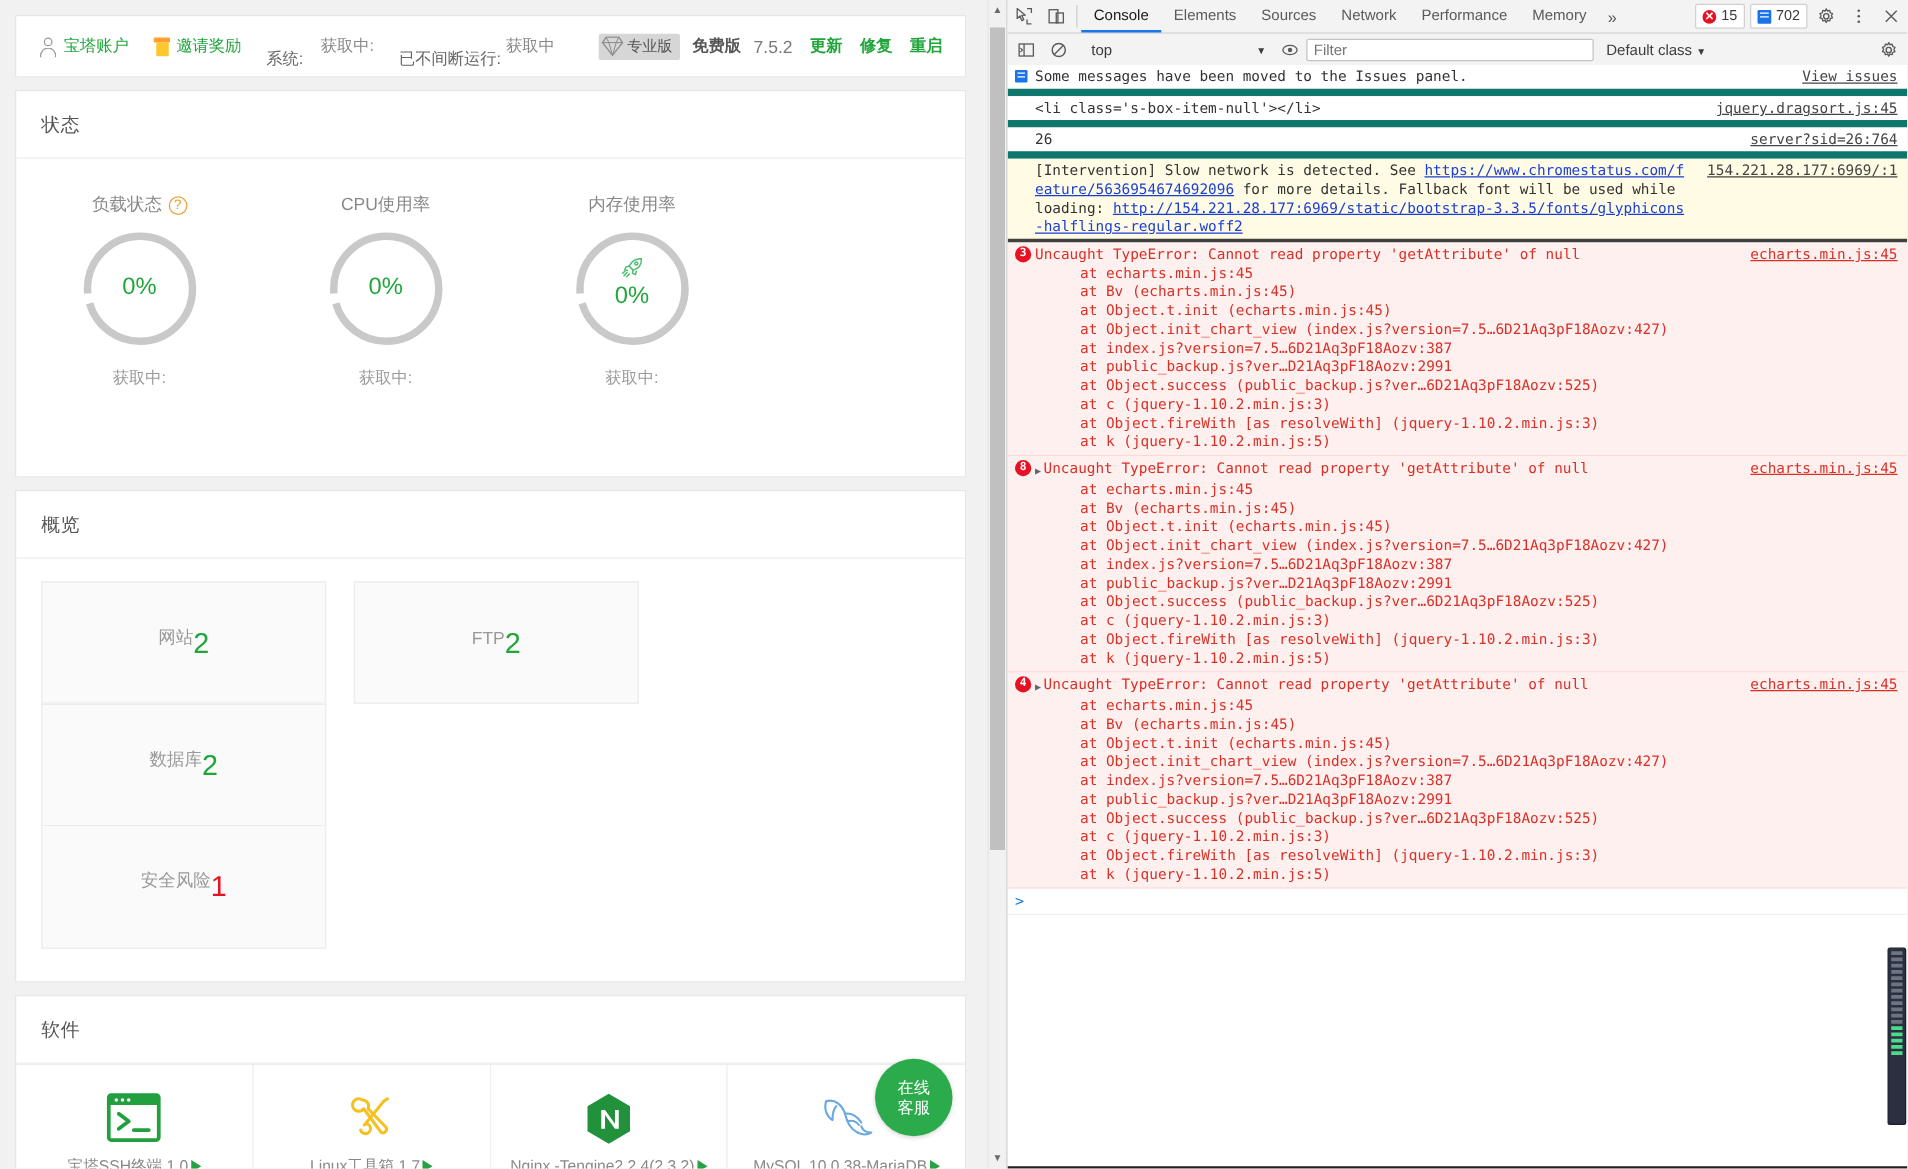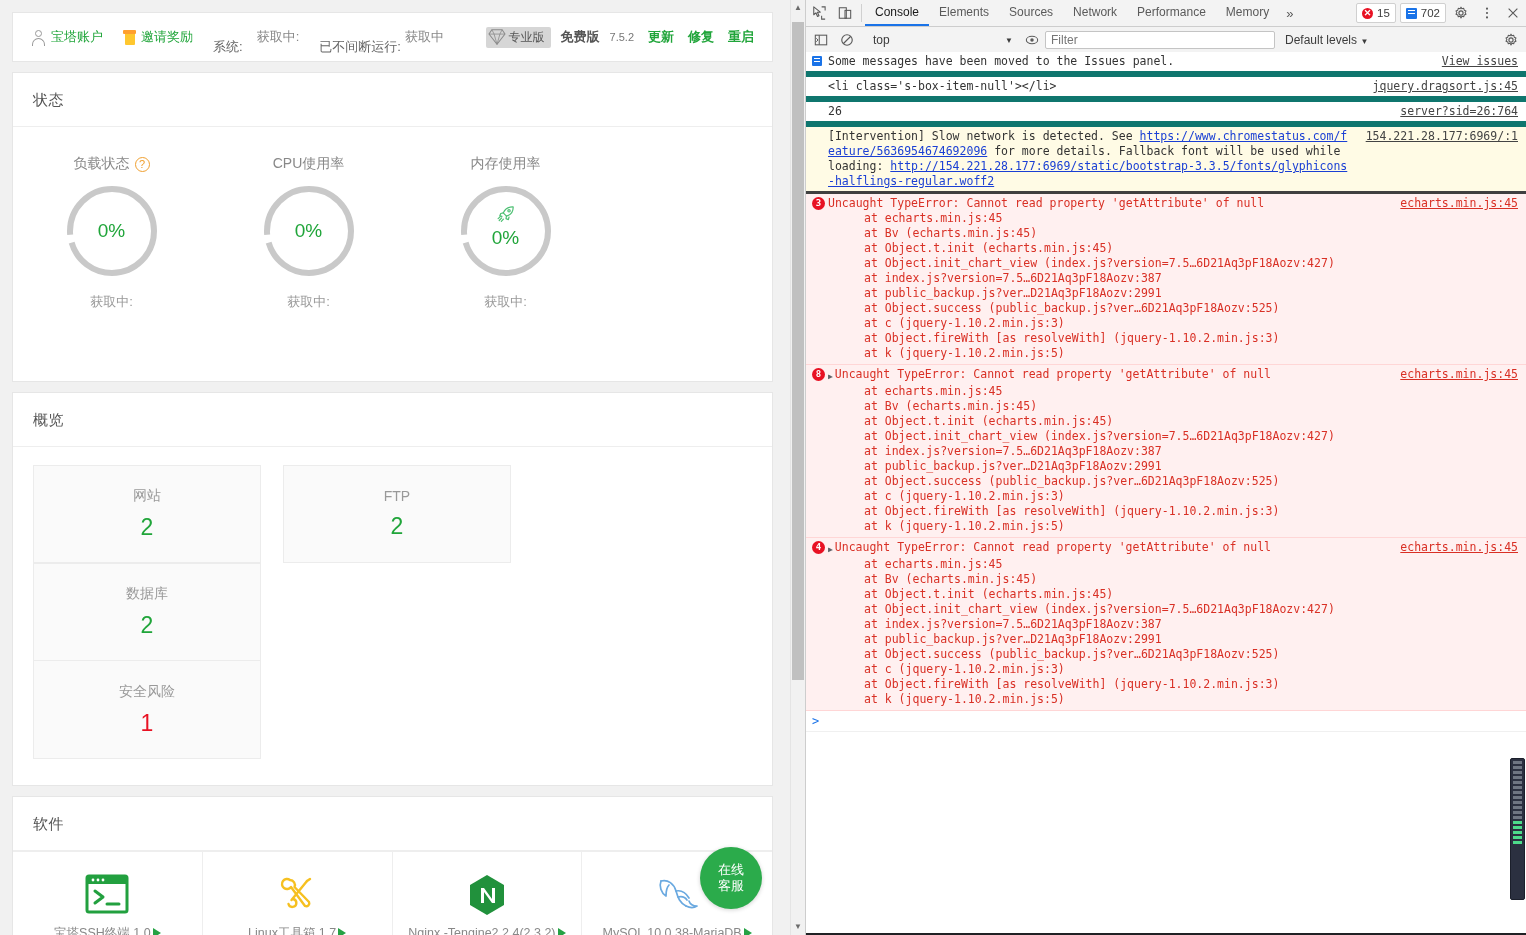--- a/index.html
+++ b/index.html
@@ -78,21 +78,21 @@
   .tb-val { color: #888; }
   .tb-spacer { flex: 1; }
   .pro-badge {
     display: inline-flex; align-items: center;
     background: #d6d6d6; color: #555;
     font-size: 12px; border-radius: 2px;
     padding: 2px 6px 2px 2px; margin-right: 10px;
     position: relative;
   }
   .diamond-ico { width: 18px; height: 16px; margin-right: 3px; }
-  .ver-txt { color: #777; margin-right: 14px; font-size: 11px; }
+  .ver-txt { color: #777; margin-right: 14px; font-size: 14px; }
   .free-txt { color: #555; font-weight: bold; margin-right: 10px; font-size: 13px; }
   .act-link { color: #20a53a; margin-right: 14px; font-weight: bold; cursor: pointer; font-size: 13px;}
 
   
   .gauge-row { display: flex; padding: 28px 0 70px 0; }
   .gauge-cell { width: 197px; text-align: center; }
   .gauge-label { font-size: 14px; color: #888; margin-bottom: 10px; display:flex; align-items:center; justify-content:center; gap:5px;}
   .help-ico {
     width: 15px; height: 15px; border: 1.4px solid #f0a030;
     border-radius: 50%; color: #f0a030; font-size: 11px;
@@ -105,21 +105,21 @@
     font-size: 19px; color: #20a53a;
   }
   .rocket-ico { position:absolute; left:0; right:0; top:21px; text-align:center; }
   .gauge-sub { font-size: 13px; color: #999; margin-top: 14px; }
 
   
   .ov-grid { display: flex; flex-wrap: wrap; padding: 18px 20px 26px 20px; }
   .ov-box {
     width: 228px; height: 98px; background: #fafafa;
     border: 1px solid #ececec; margin-right: 22px; margin-bottom: 0;
-    display: flex; flex-direction: column; align-items: center; justify-content: center;
+    display: flex; flex-direction: row; align-items: center; justify-content: center;
     box-sizing: border-box;
   }
   .ov-box.second-row { margin-top: 0; border-top: none; }
   .ov-name { font-size: 14px; color: #999; margin-bottom: 9px; }
   .ov-num { font-size: 23px; color: #20a53a; }
   .ov-num.risk { color: #e81123; }
   .ov-break { width: 100%; height: 0; }
 
   
   .sw-row { display: flex; border-top: 1px solid #eee; }
@@ -565,21 +565,21 @@
       <div class="dt-ico-btn">
         <svg width="14" height="14" viewBox="0 0 16 16">
           <ellipse cx="8" cy="8" rx="6.5" ry="4.3" fill="none" stroke="#5a5a5a" stroke-width="1.2"></ellipse>
           <circle cx="8" cy="8" r="2" fill="#5a5a5a"></circle>
         </svg>
       </div>
 
       <input class="filter-input" type="text" placeholder="Filter" style="">
 
       <div class="levels">
-        <span>Default levels</span>
+        <span>Default class</span>
         <span style="font-size:8px;">▼</span>
       </div>
 
       <div class="dt-grow"></div>
       <div class="dt-ico-btn">
         <svg width="14" height="14" viewBox="0 0 16 16">
           <circle cx="8" cy="8" r="2.4" fill="none" stroke="#5a5a5a" stroke-width="1.3"></circle>
           <path d="M8 1.3 l1 1.9 2.1-.5 .6 2.1 2 .8-1 1.9 1 1.9-2 .8-.6 2.1-2.1-.5-1 1.9-1-1.9-2.1.5-.6-2.1-2-.8 1-1.9-1-1.9 2-.8 .6-2.1 2.1 .5z" fill="none" stroke="#5a5a5a" stroke-width="1.2" stroke-linejoin="round"></path>
         </svg>
       </div>

